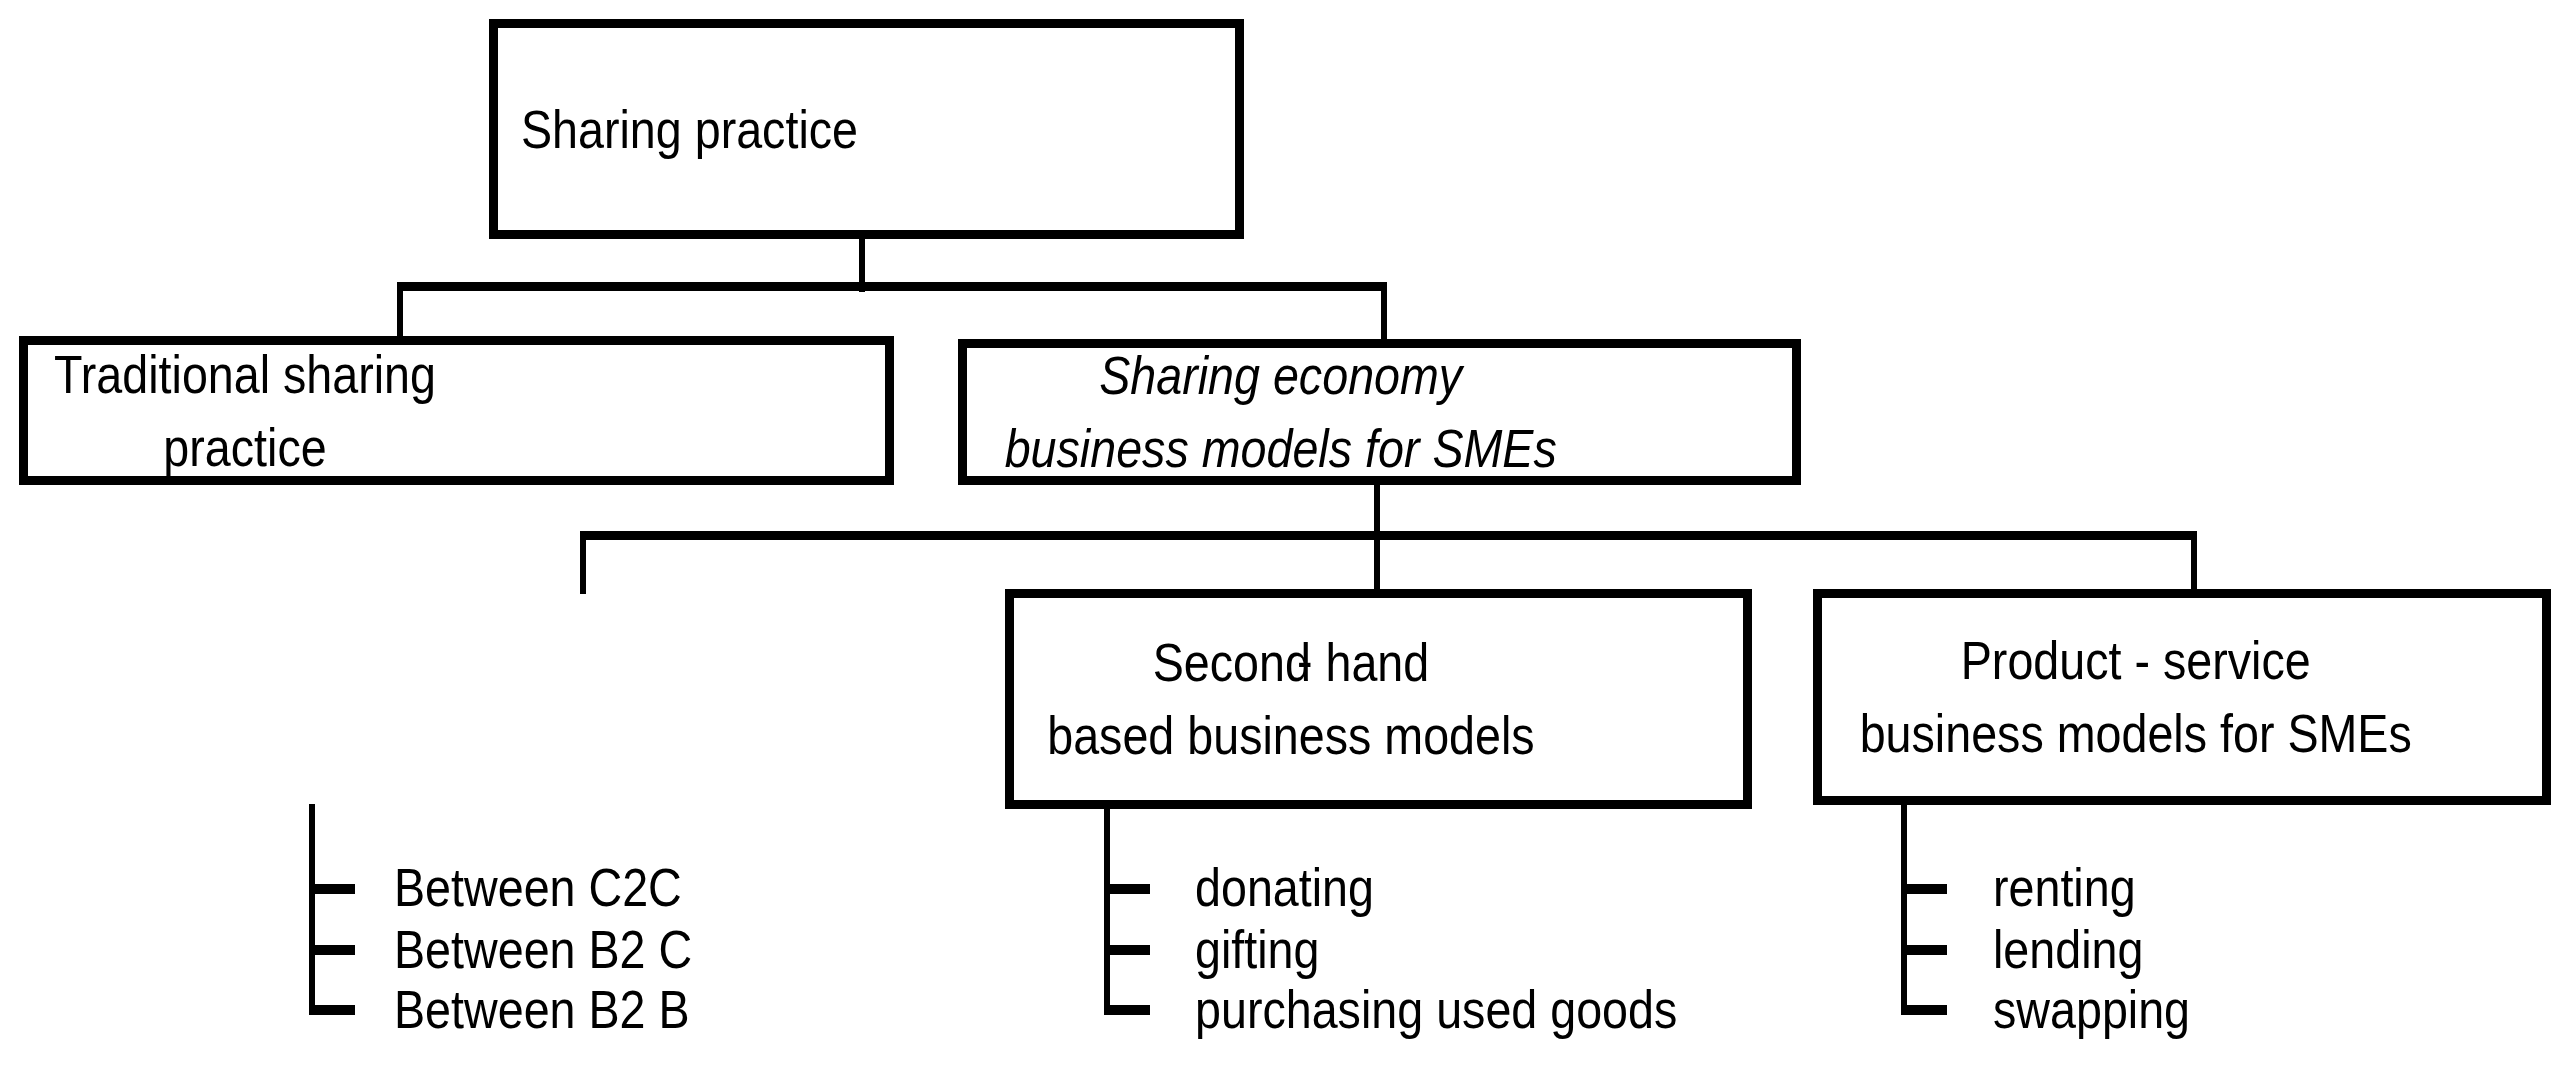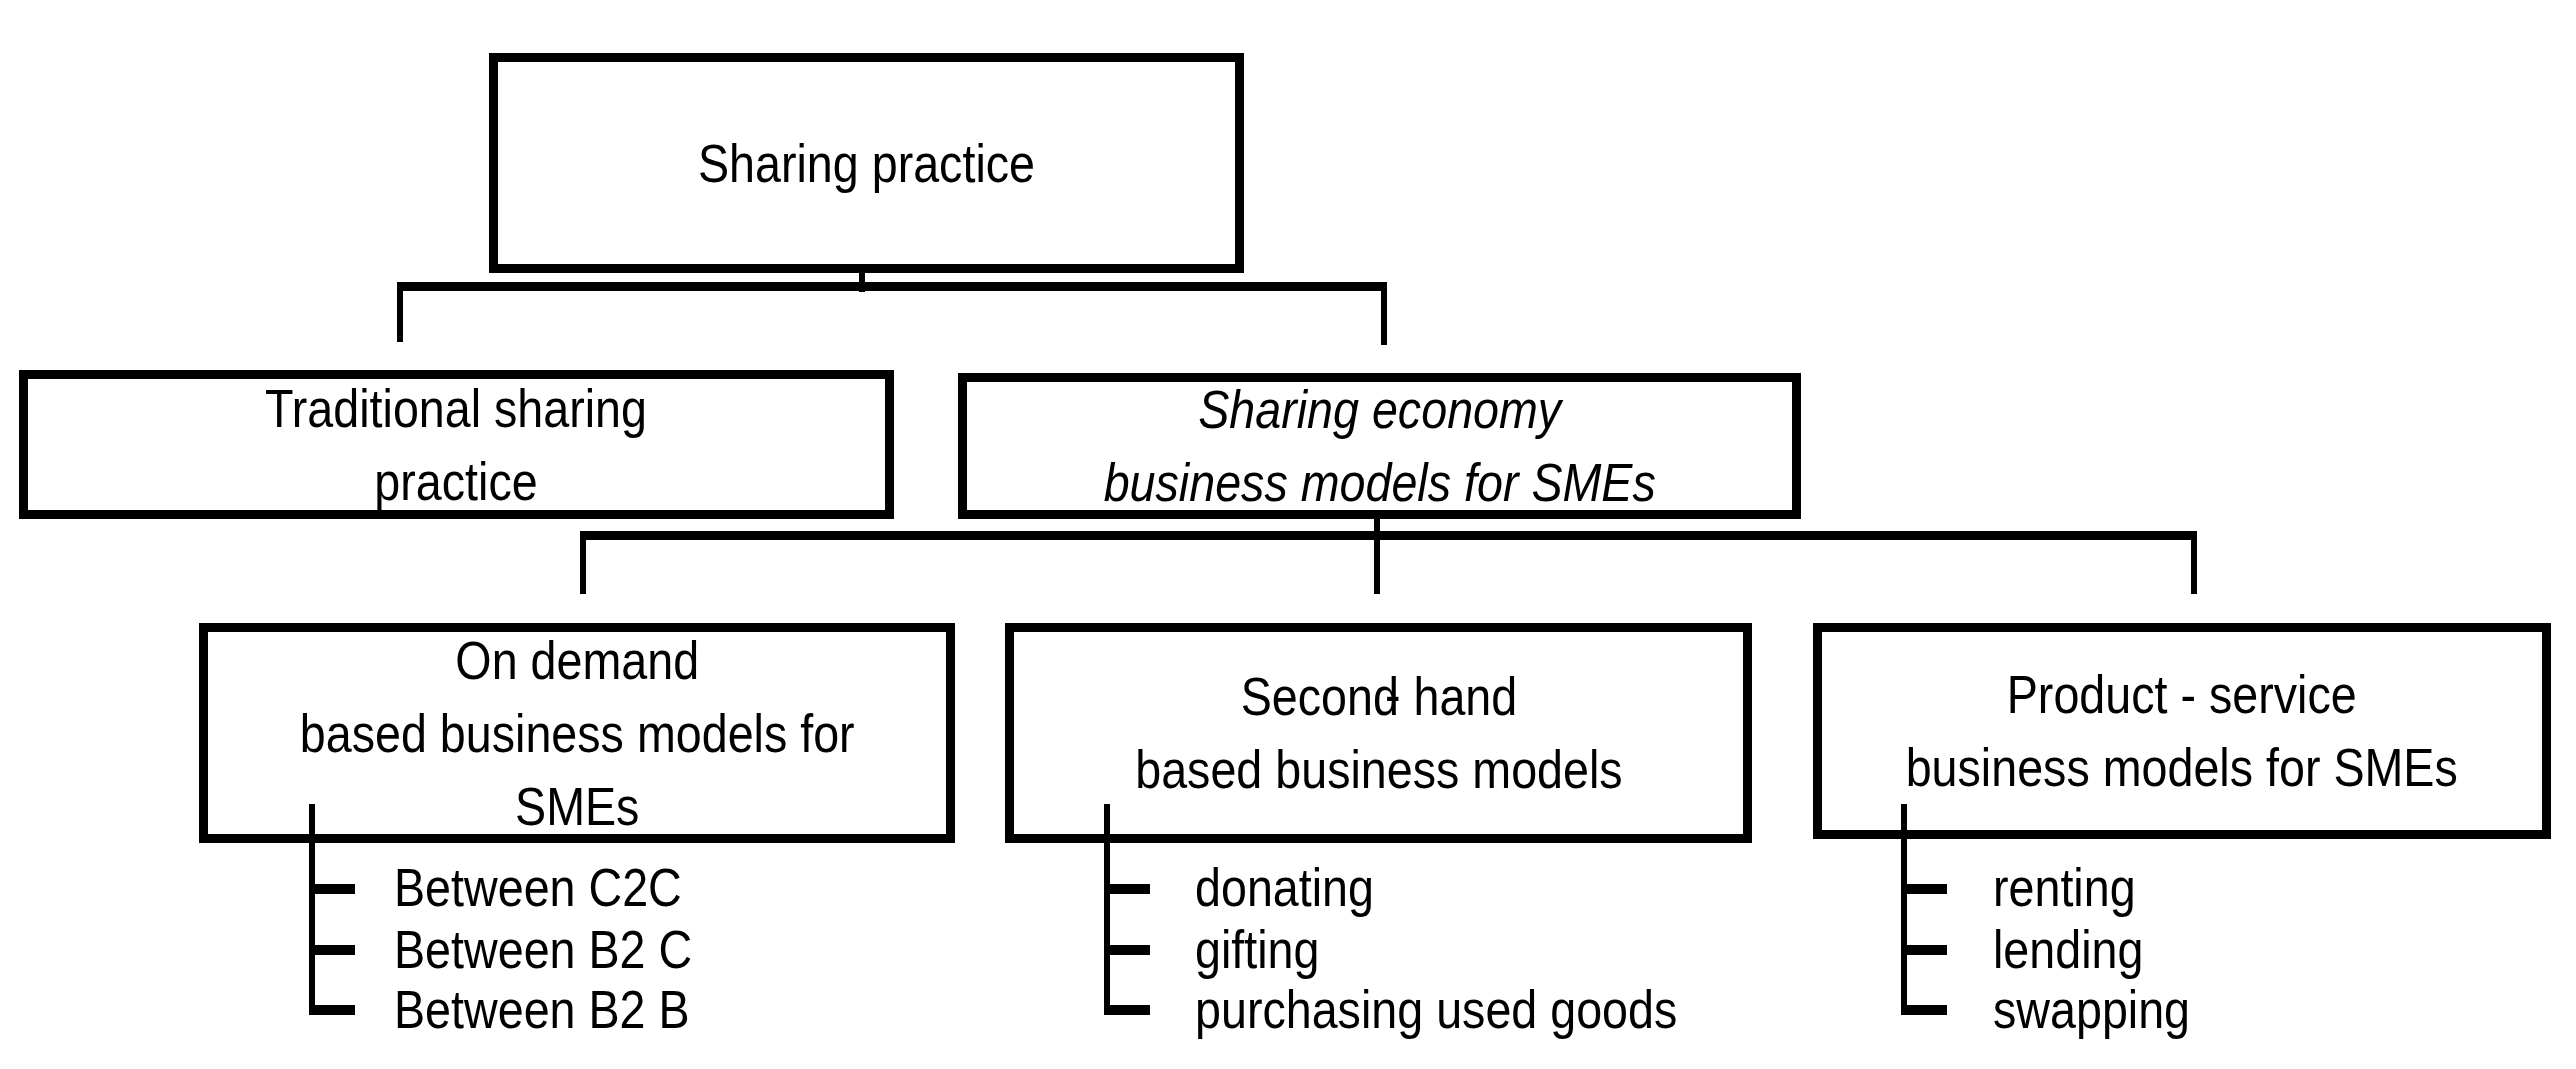--- a/index.html
+++ b/index.html
@@ -3,21 +3,21 @@
 <meta charset="utf-8">
 <style>
   html,body{margin:0;padding:0;background:#ffffff;}
   .canvas{
     position:relative;width:2576px;height:1070px;background:#ffffff;
     font-family:"Liberation Sans",sans-serif;color:#000000;overflow:hidden;
   }
   
   .box{
     position:absolute;box-sizing:border-box;border:9px solid #000000;background:#ffffff;
-    display:flex;align-items:center;justify-content:center;text-align:center;margin-top:34px;
+    display:flex;align-items:center;text-align:center;
   }
   .boxtxt{
     font-size:53px;line-height:73px;white-space:nowrap;
     transform:scaleX(0.88);transform-origin:center center;
   }
   
   .h{position:absolute;background:#000000;height:9px;}
   .v{position:absolute;background:#000000;width:6px;}
   .spine{position:absolute;background:#000000;width:6px;}
   .tick{position:absolute;background:#000000;width:46px;height:10px;}
@@ -57,27 +57,20 @@
     </div>
   </div>
 
   <div class="box" style="left:958px;top:339px;width:843px;height:146px;font-style:italic;">
     <div class="boxtxt">
       <div>Sharing economy</div>
       <div>business models for SMEs</div>
     </div>
   </div>
 
-  <div class="box" style="left:199px;top:589px;width:756px;height:220px;">
-    <div class="boxtxt">
-      <div>On demand</div>
-      <div>based business models for</div>
-      <div>SMEs</div>
-    </div>
-  </div>
 
   <div class="box" style="left:1005px;top:589px;width:747px;height:220px;">
     <div class="boxtxt">
       <div><span>Second</span><span class="dash">-</span><span class="w2">hand</span></div>
       <div>based business models</div>
     </div>
   </div>
 
   <div class="box" style="left:1813px;top:589px;width:738px;height:216px;">
     <div class="boxtxt">

